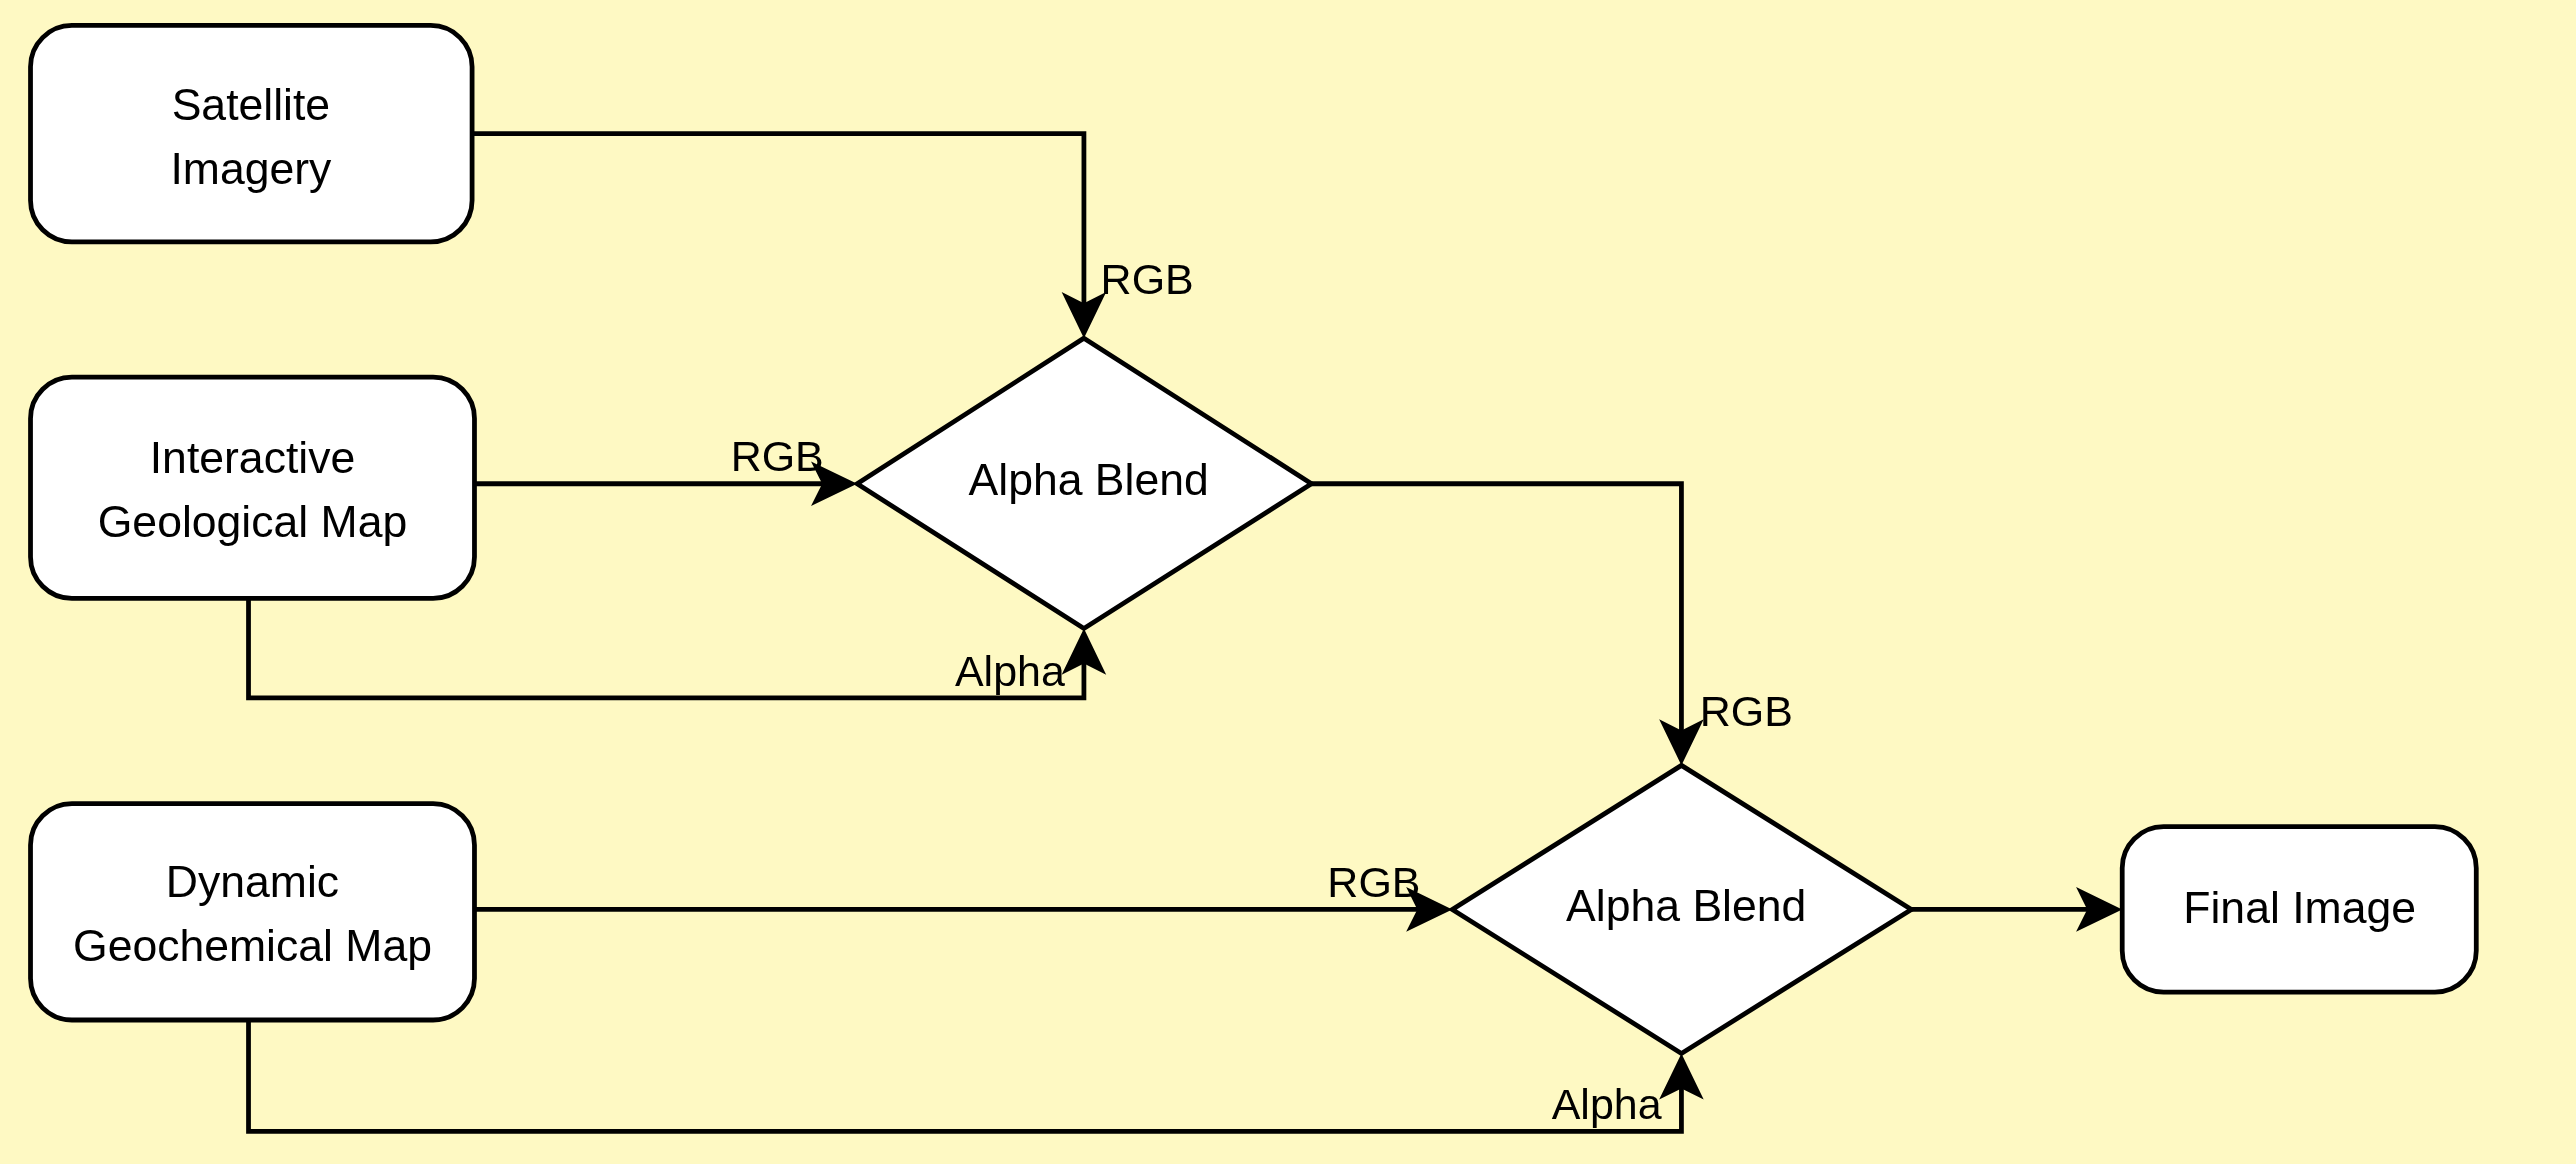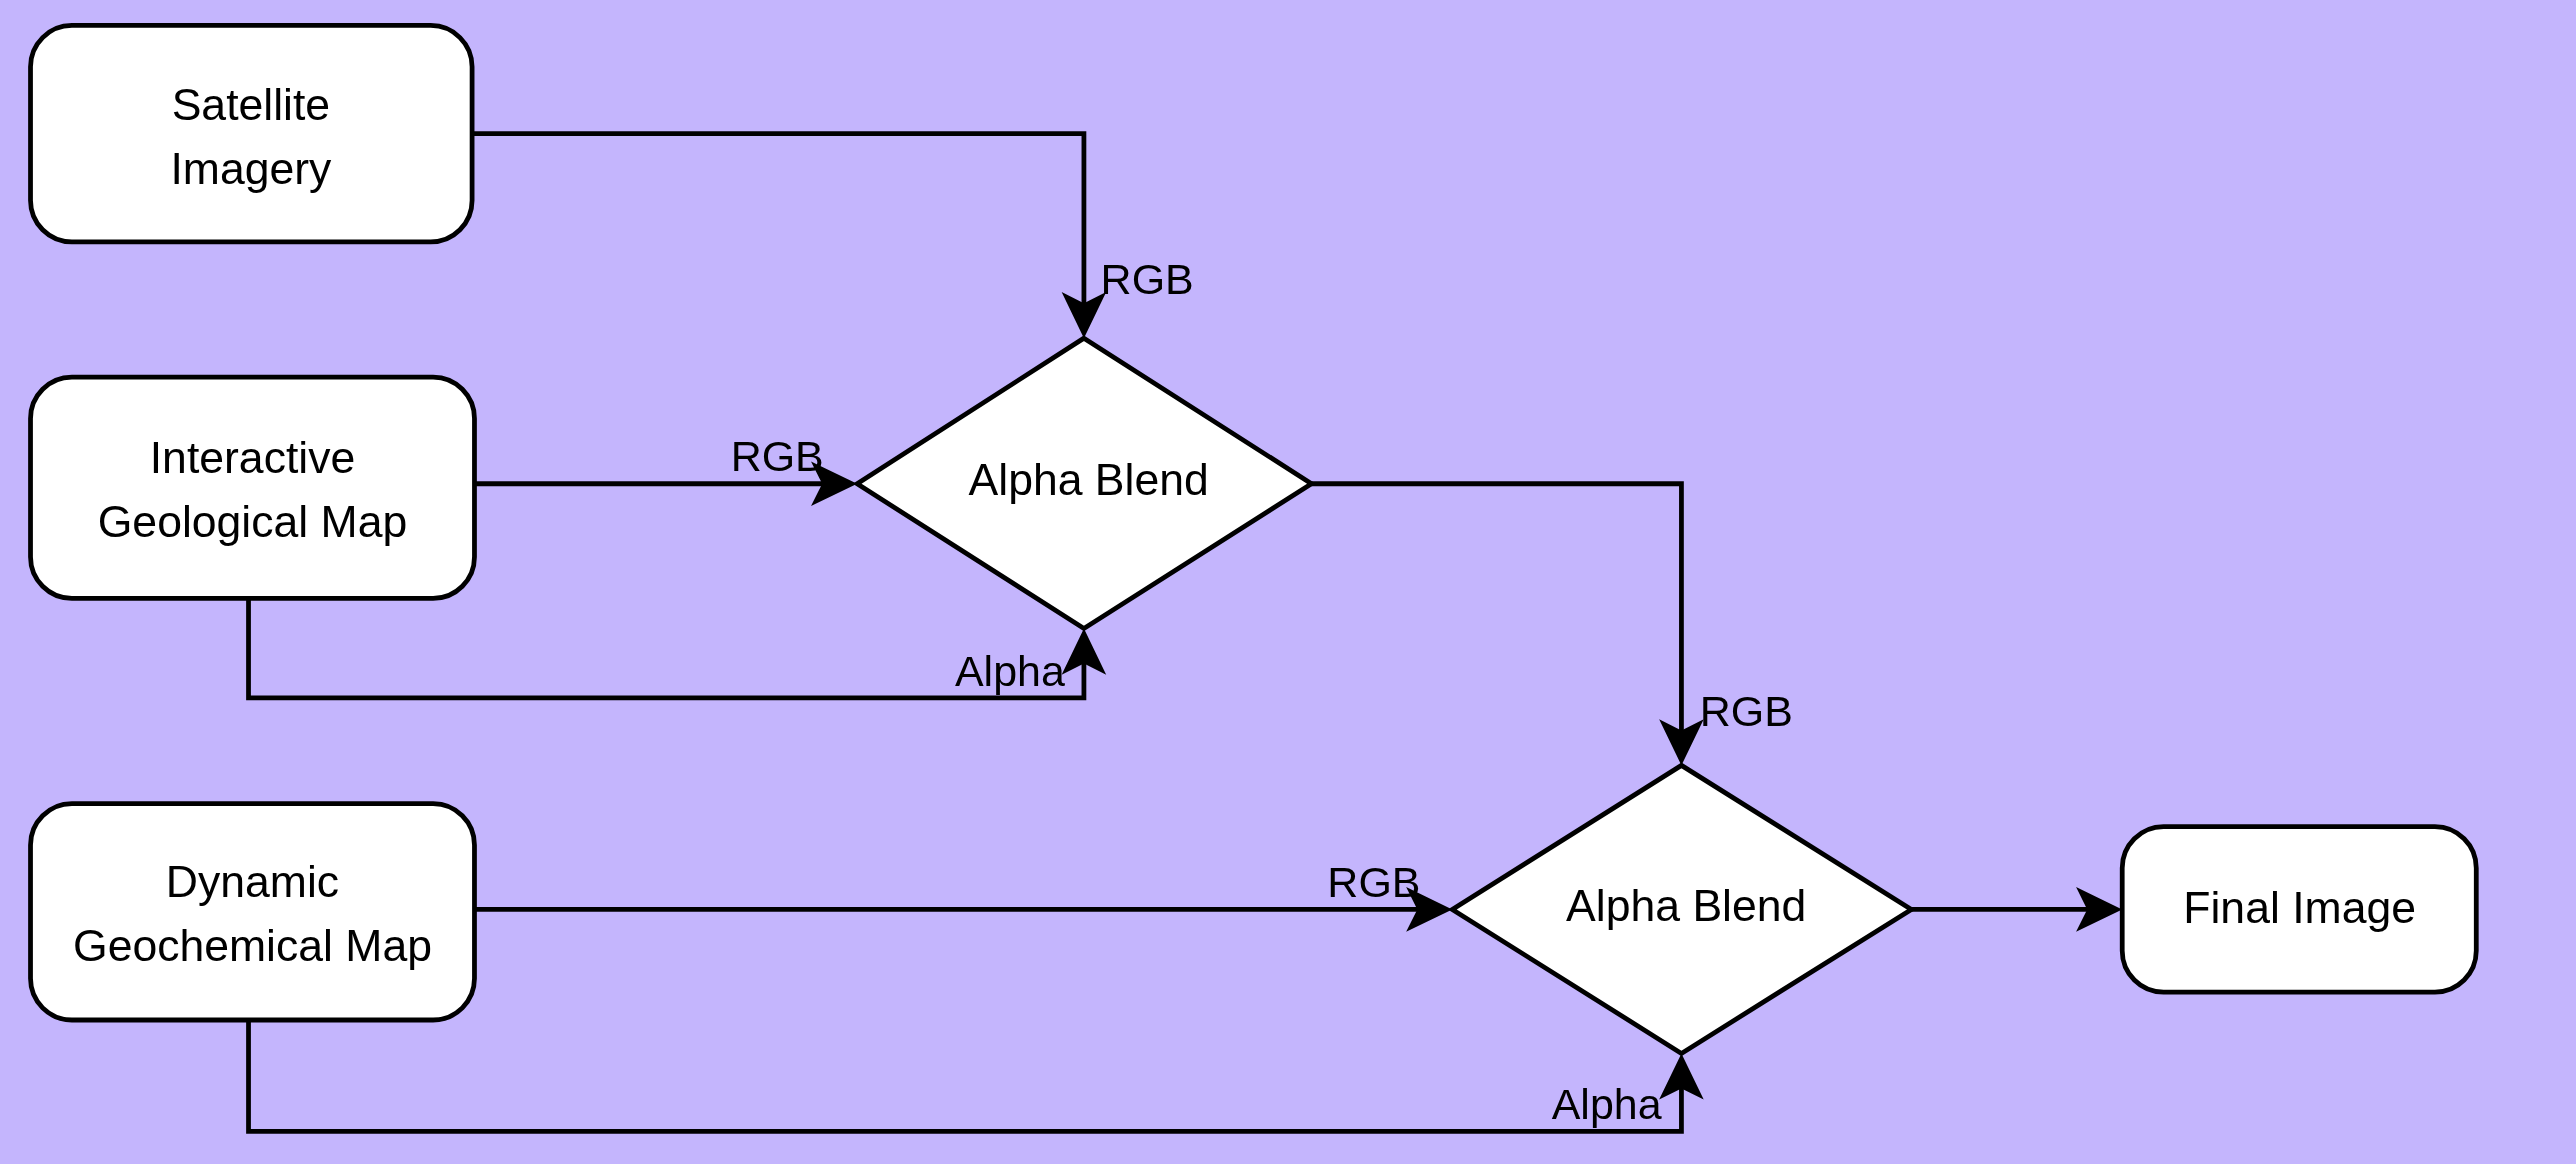--- a/index.html
+++ b/index.html
@@ -4,21 +4,21 @@
 <style>
   html, body {
     margin: 0;
     padding: 0;
     background: #ffffff;
   }
   #stage {
     position: relative;
     width: 2576px;
     height: 1164px;
-    background: #c4b5fd;
+    background: #fef9c3;
     overflow: hidden;
     font-family: "Liberation Sans", sans-serif;
   }
   svg#diagram {
     position: absolute;
     top: 0;
     left: 0;
     width: 2576px;
     height: 1164px;
     display: block;

